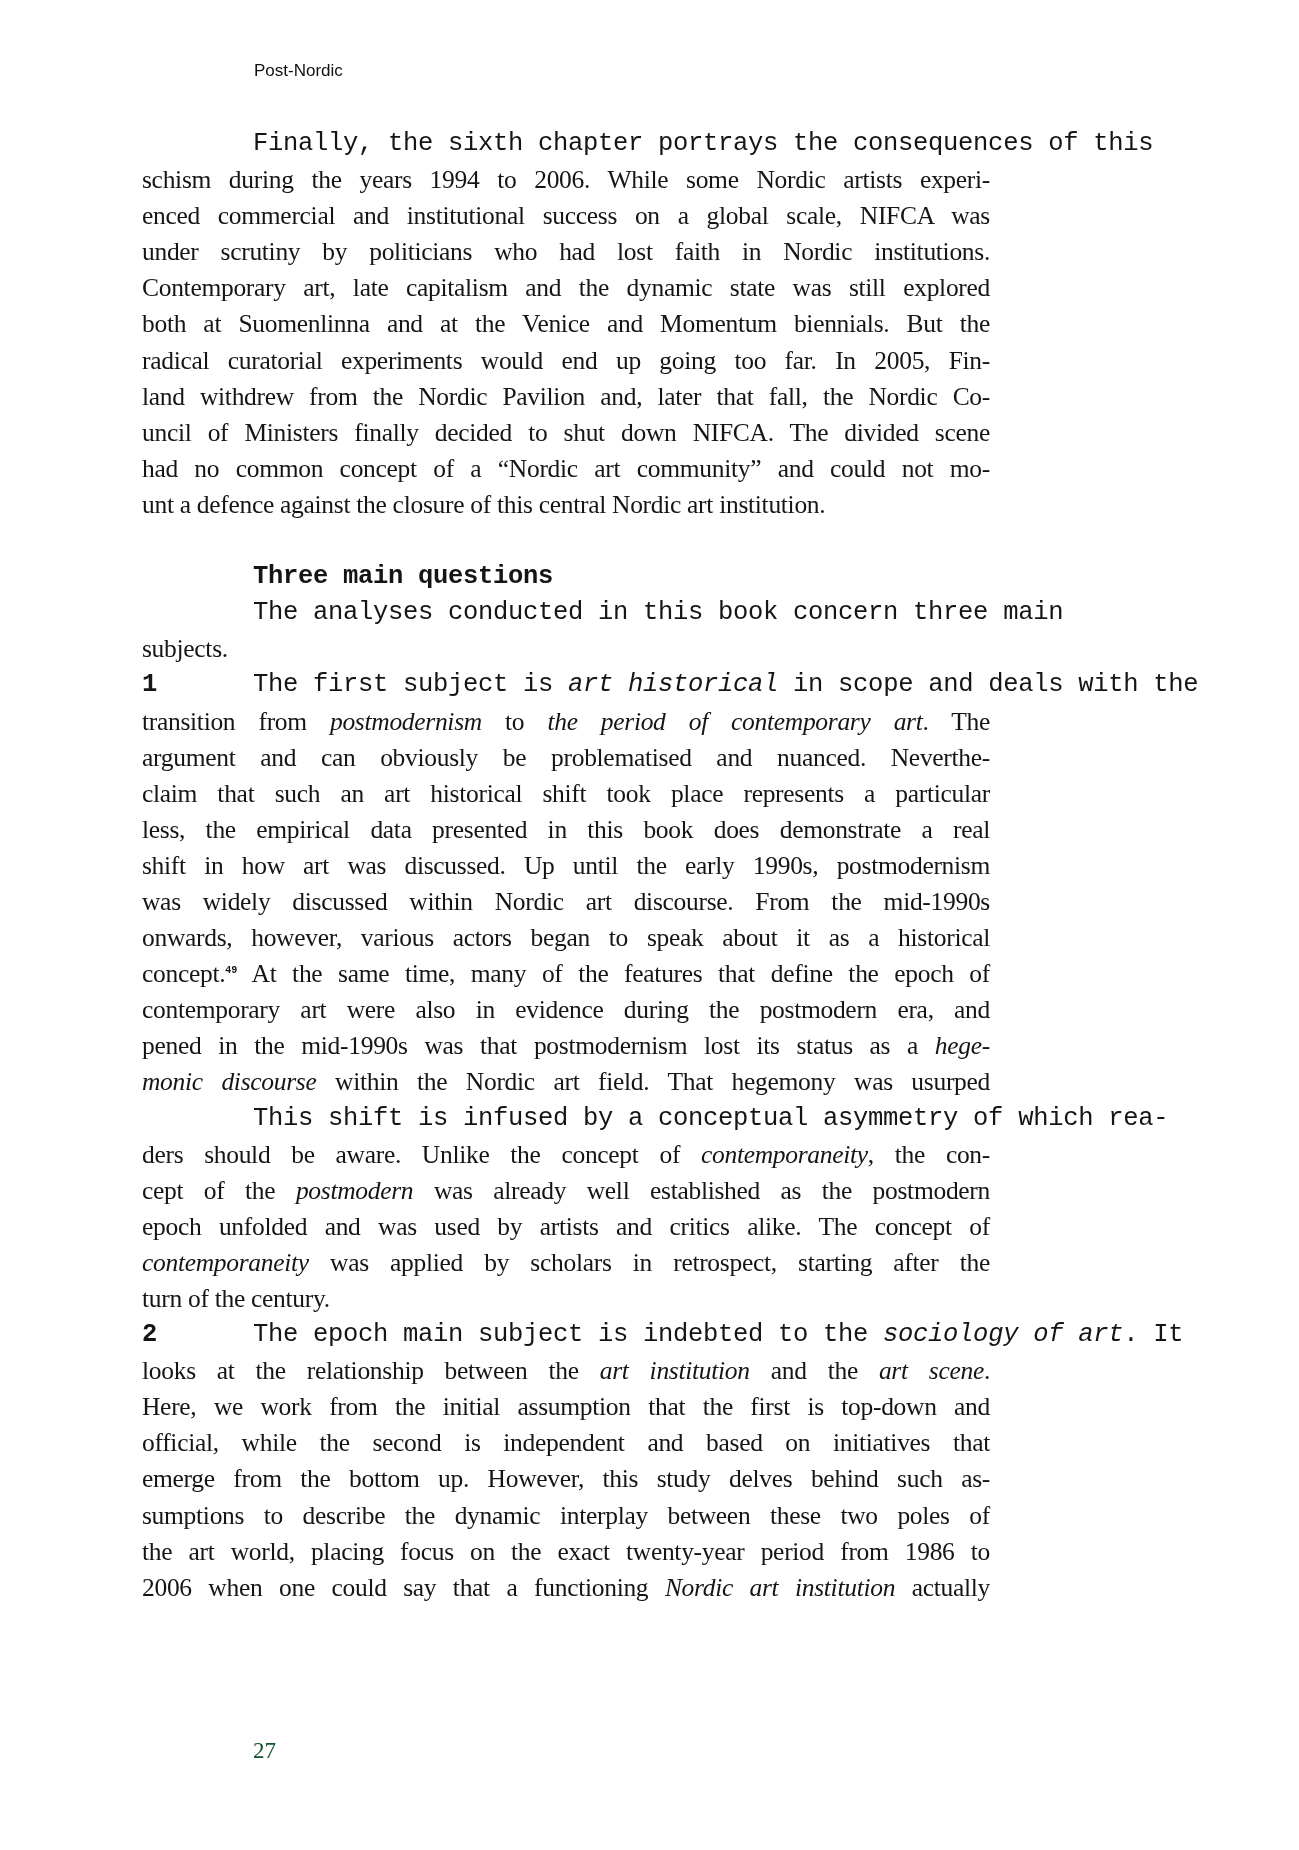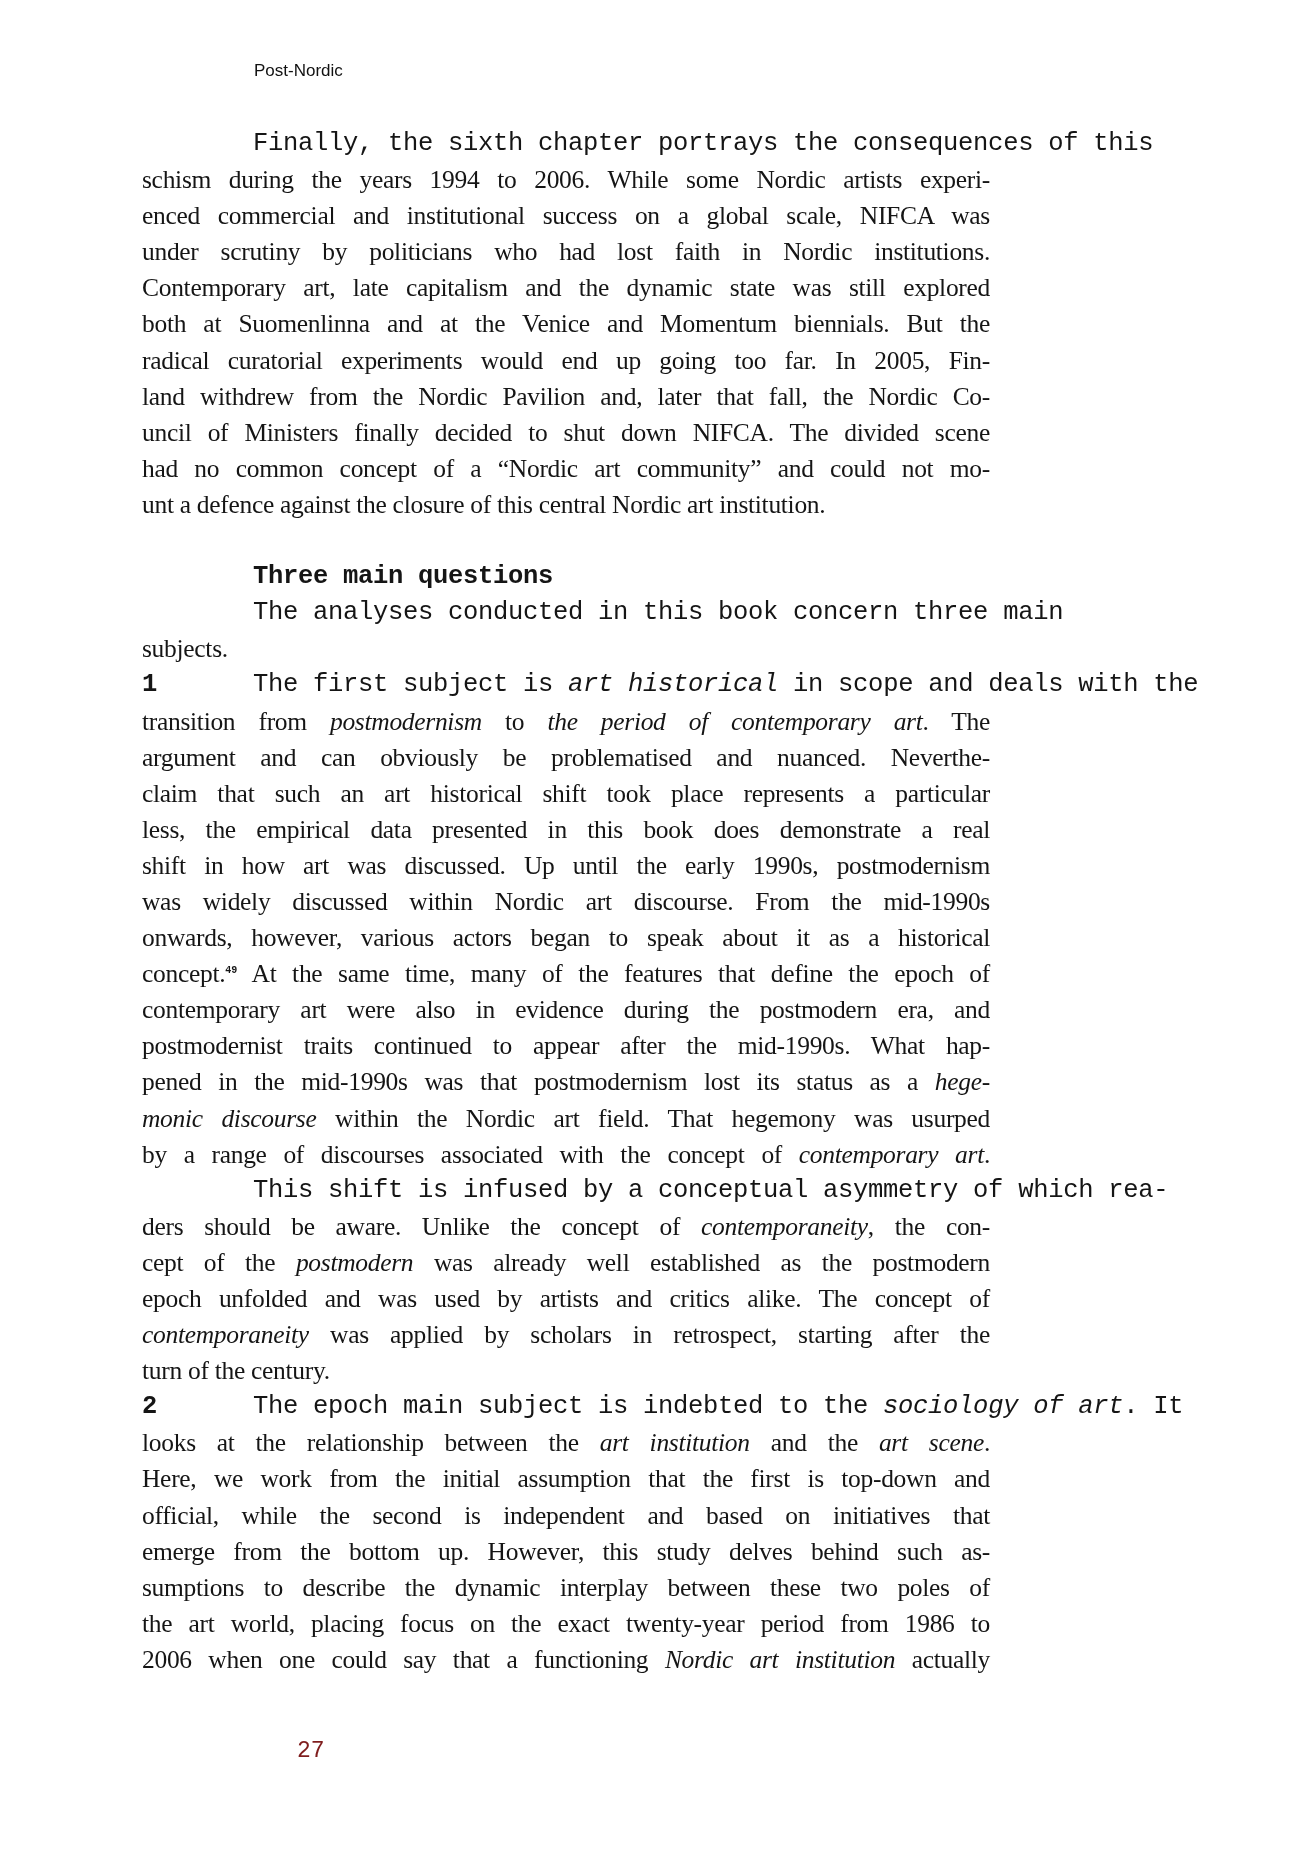--- a/index.html
+++ b/index.html
@@ -4,21 +4,21 @@
 <style>
   html, body { margin: 0; padding: 0; background: #ffffff; }
   body { width: 1299px; height: 1850px; position: relative; overflow: hidden; color: #111; }
   .page { position: absolute; left: 0; top: 0; width: 1299px; height: 1336px; background: #fff; }
   .running-head {
     position: absolute; left: 254px; top: 61px;
     font-family: "Liberation Sans", sans-serif; font-size: 17px; color: #111;
   }
   .page-number {
     position: absolute; left: 253px; top: 1738px;
-    font-family: Liberation Mono, monospace; font-size: 23px; color: #7f1d1d; margin-left: 44px;
+    font-family: Liberation Serif, serif; font-size: 23px; color: #14532d;
   }
   .body-text {
     position: absolute; left: 142px; top: 126px; width: 848px;
     font-family: "Liberation Serif", serif; font-size: 25.5px; color: #151515;
   }
   .line {
     height: 36.1px; line-height: 36.1px; white-space: nowrap;
     text-align: justify; text-align-last: justify; overflow: visible;
     letter-spacing: -0.3px;
   }
@@ -59,24 +59,22 @@
       <div class="line indent numbered"><span class="num">1</span><span>The first subject is </span><i>art historical</i><span> in scope and deals with the</span></div>
       <div class="line"><span>transition from </span><i>postmodernism</i><span> to </span><i>the period of contemporary art</i><span>. The</span></div>
       <div class="line"><span>argument and can obviously be problematised and nuanced. Neverthe-</span></div>
       <div class="line"><span>claim that such an art historical shift took place represents a particular</span></div>
       <div class="line"><span>less, the empirical data presented in this book does demonstrate a real</span></div>
       <div class="line"><span>shift in how art was discussed. Up until the early 1990s, postmodernism</span></div>
       <div class="line"><span>was widely discussed within Nordic art discourse. From the mid-1990s</span></div>
       <div class="line"><span>onwards, however, various actors began to speak about it as a historical</span></div>
       <div class="line"><span>concept.</span><sup class="fn">49</sup><span> At the same time, many of the features that define the epoch of</span></div>
       <div class="line"><span>contemporary art were also in evidence during the postmodern era, and</span></div>
-      <div class="line"><span>postmodernist traits continued to appear after the mid-1990s. What hap-</span></div>
       <div class="line"><span>pened in the mid-1990s was that postmodernism lost its status as a </span><i>hege-</i></div>
       <div class="line"><i>monic discourse</i><span> within the Nordic art field. That hegemony was usurped</span></div>
-      <div class="line"><span>by a range of discourses associated with the concept of </span><i>contemporary art</i><span>.</span></div>
       <div class="line indent"><span>This shift is infused by a conceptual asymmetry of which rea-</span></div>
       <div class="line"><span>ders should be aware. Unlike the concept of </span><i>contemporaneity</i><span>, the con-</span></div>
       <div class="line"><span>cept of the </span><i>postmodern</i><span> was already well established as the postmodern</span></div>
       <div class="line"><span>epoch unfolded and was used by artists and critics alike. The concept of</span></div>
       <div class="line"><i>contemporaneity</i><span> was applied by scholars in retrospect, starting after the</span></div>
       <div class="line last"><span>turn of the century.</span></div>
       <div class="line indent numbered"><span class="num">2</span><span>The epoch main subject is indebted to the </span><i>sociology of art</i><span>. It</span></div>
       <div class="line"><span>looks at the relationship between the </span><i>art institution</i><span> and the </span><i>art scene</i><span>.</span></div>
       <div class="line"><span>Here, we work from the initial assumption that the first is top-down and</span></div>
       <div class="line"><span>official, while the second is independent and based on initiatives that</span></div>

